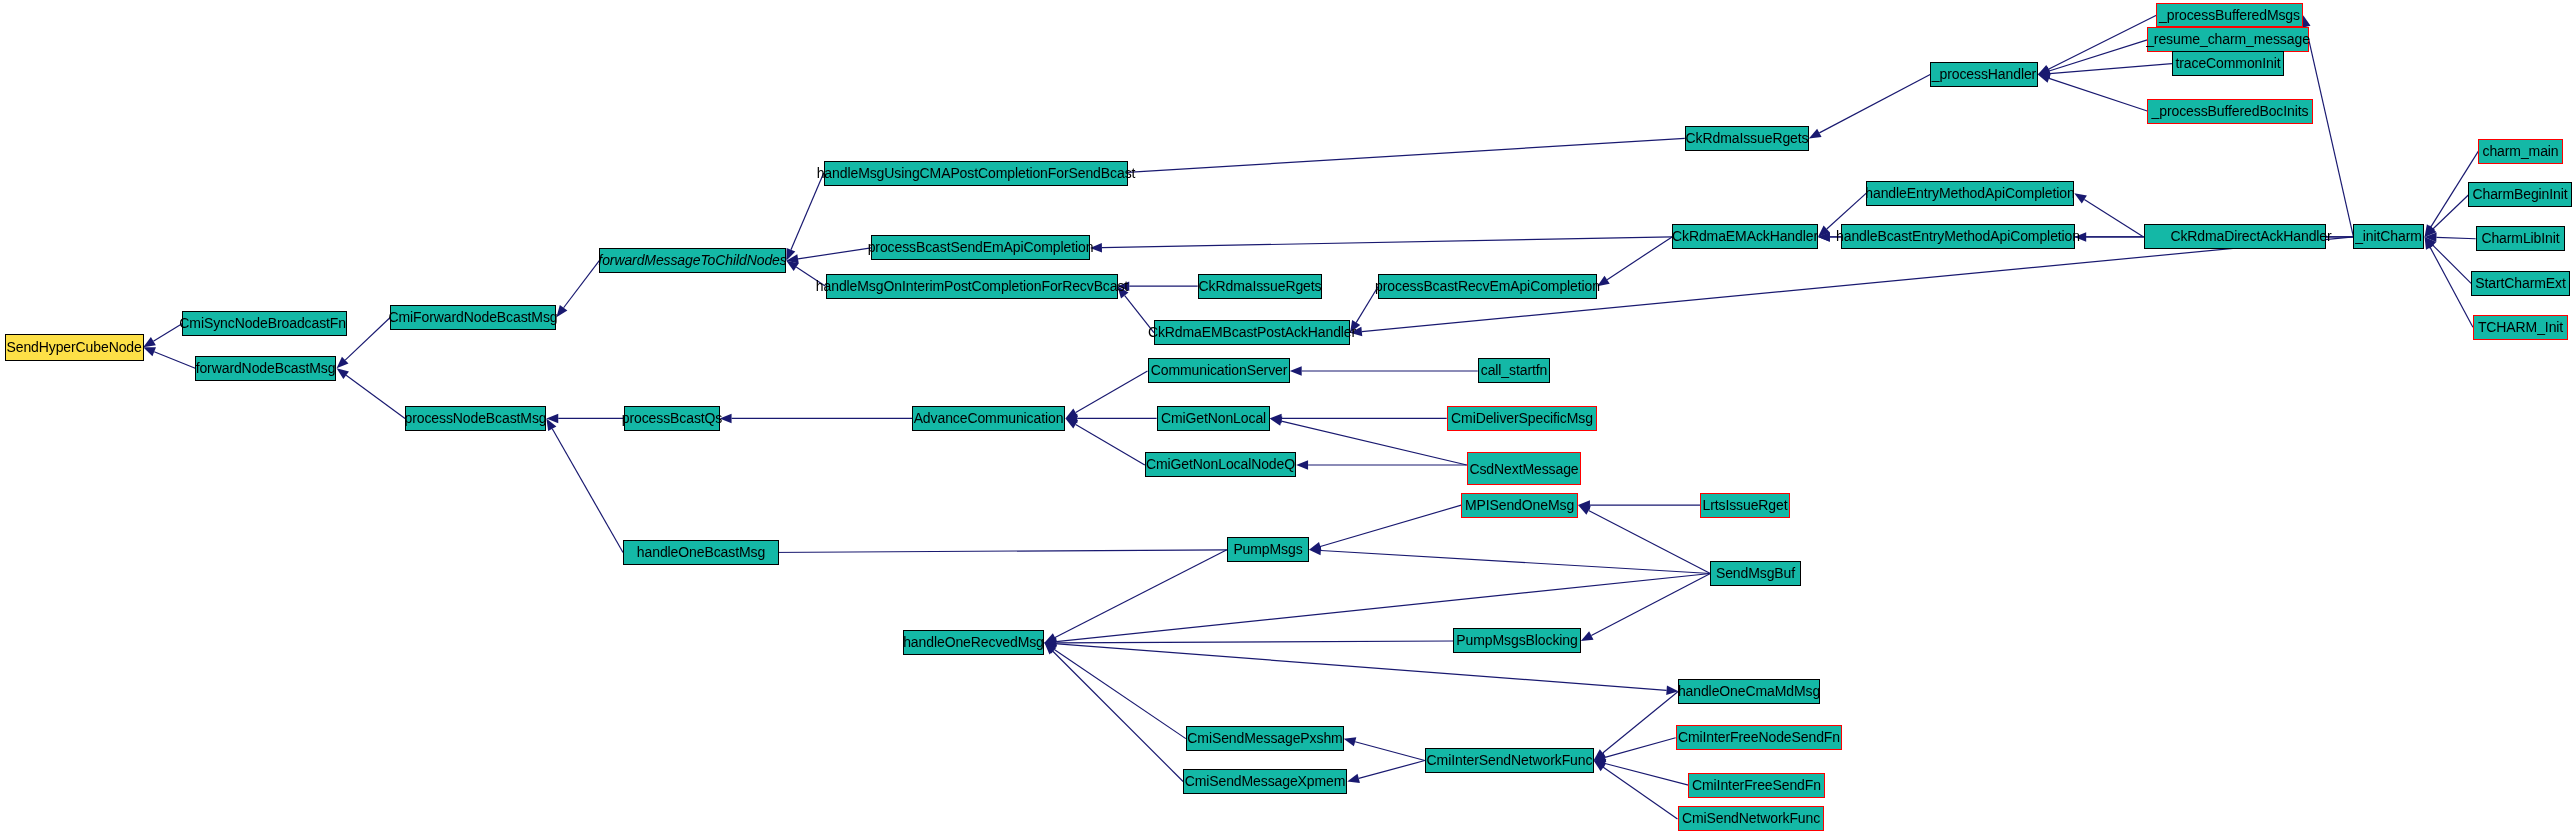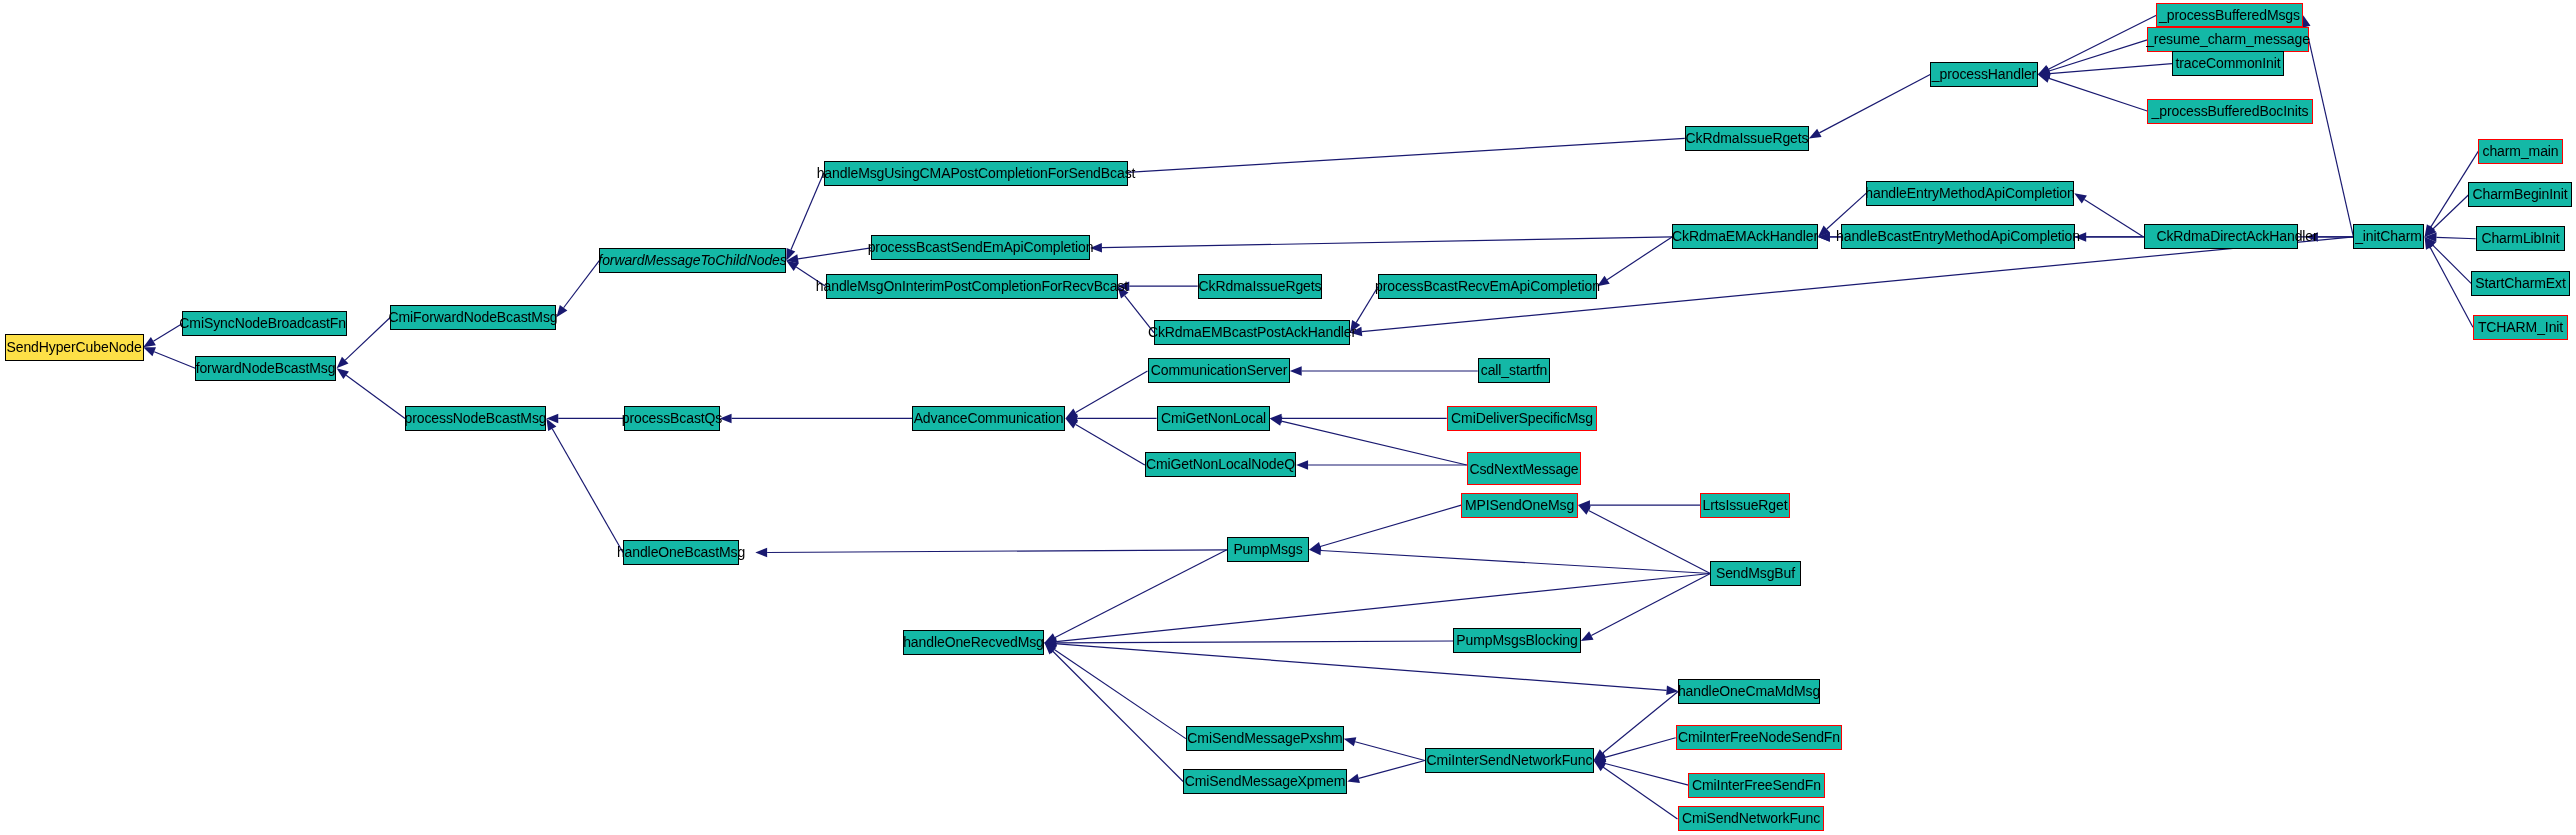--- a/index.html
+++ b/index.html
@@ -269,21 +269,21 @@
       </div>
       <div class="node" style="left: 195px; top: 356px; width: 141px; height: 24.6px;">
         <span>forwardNodeBcastMsg</span>
       </div>
       <div class="node" style="left: 390px; top: 305px; width: 166px; height: 24.6px;">
         <span>CmiForwardNodeBcastMsg</span>
       </div>
       <div class="node" style="left: 405px; top: 406px; width: 141px; height: 24.6px;">
         <span>processNodeBcastMsg</span>
       </div>
-      <div class="node" style="left: 623px; top: 540px; width: 116px; height: 24.6px;">
+      <div class="node" style="left: 623px; top: 540px; width: 156px; height: 24.6px;">
         <span>handleOneBcastMsg</span>
       </div>
       <div class="node" style="left: 624px; top: 406px; width: 96px; height: 24.6px;">
         <span>processBcastQs</span>
       </div>
       <div class="node" style="left: 599px; top: 248px; width: 187px; height: 24.6px; font-style: italic;">
         <span>forwardMessageToChildNodes</span>
       </div>
       <div class="node" style="left: 824px; top: 161px; width: 304px; height: 24.6px;">
         <span>handleMsgUsingCMAPostCompletionForSendBcast</span>
@@ -308,21 +308,21 @@
       </div>
       <div class="node" style="left: 1672px; top: 224px; width: 146px; height: 24.6px;">
         <span>CkRdmaEMAckHandler</span>
       </div>
       <div class="node" style="left: 1866px; top: 181px; width: 208px; height: 24.6px;">
         <span>handleEntryMethodApiCompletion</span>
       </div>
       <div class="node" style="left: 1841px; top: 224px; width: 234px; height: 24.6px;">
         <span>handleBcastEntryMethodApiCompletion</span>
       </div>
-      <div class="node" style="left: 2144px; top: 224px; width: 154px; height: 24.6px; padding-left: 32px;">
+      <div class="node" style="left: 2144px; top: 224px; width: 182px; height: 24.6px; padding-left: 32px;">
         <span>CkRdmaDirectAckHandler</span>
       </div>
       <div class="node" style="left: 1930px; top: 62px; width: 108px; height: 24.6px;">
         <span>_processHandler</span>
       </div>
       <div class="node red" style="left: 2156px; top: 2.7px; width: 147px; height: 24.6px;">
         <span>_processBufferedMsgs</span>
       </div>
       <div class="node red" style="left: 2147px; top: 27px; width: 162px; height: 24.6px;">
         <span>_resume_charm_message</span>

